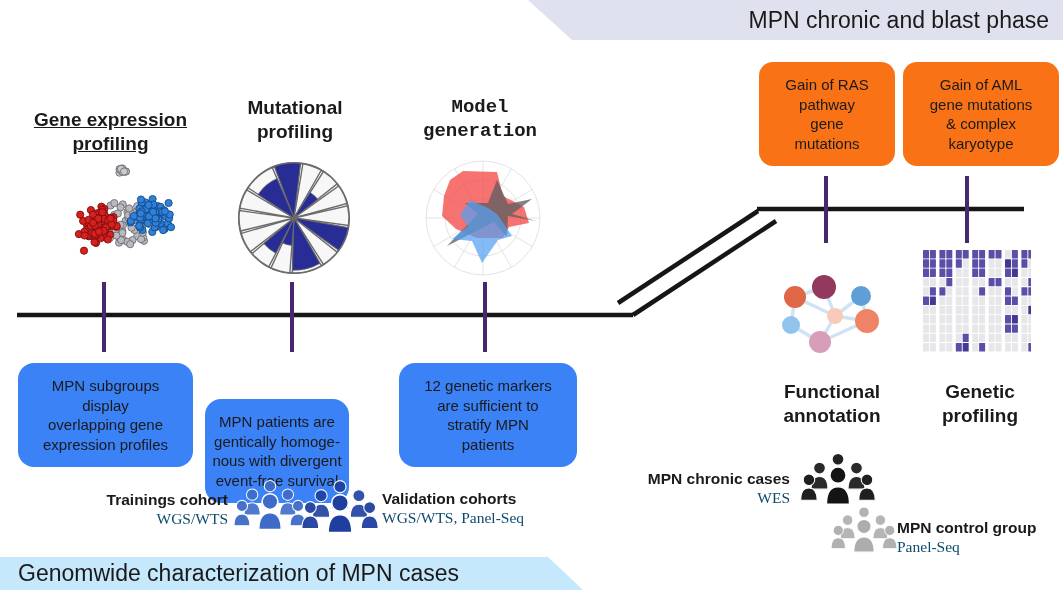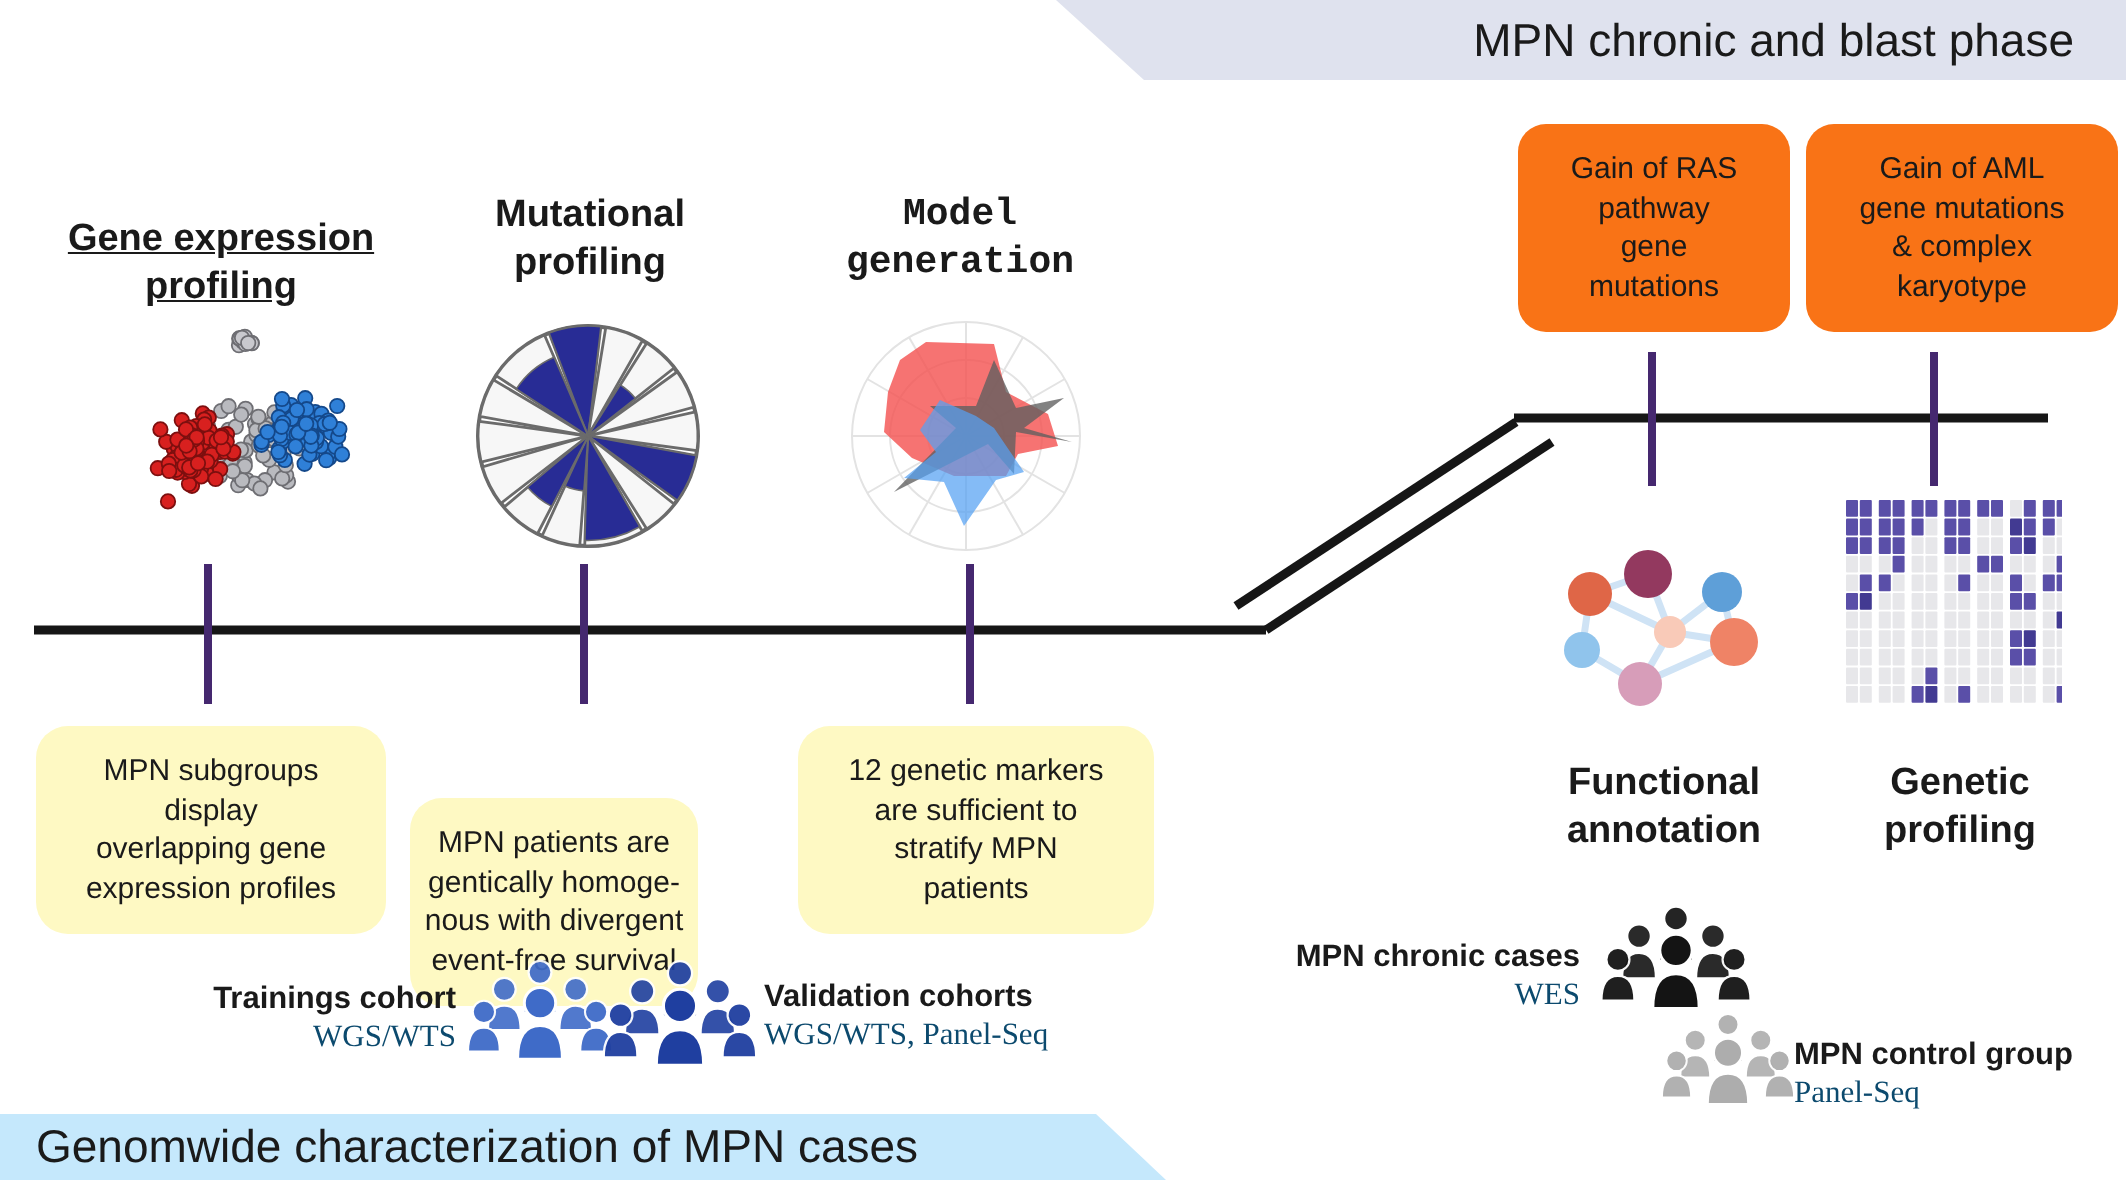--- a/index.html
+++ b/index.html
@@ -7,29 +7,29 @@
     position:relative;width:1063px;height:590px;overflow:hidden;
     font-family:"Liberation Sans",sans-serif;color:#1a1a1a;background:#fff;
   }
   .abs{position:absolute;}
   .pre{white-space:pre-line;}
   .banner-top{
     top:0;left:0;width:1063px;height:40px;background:#dfe2ee;
     clip-path:polygon(528px 0,1063px 0,1063px 40px,572px 40px);
     text-align:right;font-size:23px;line-height:40px;padding-right:0;
   }
-  .banner-top span{margin-right:26px;}
+  .banner-top span{margin-right:14px;}
   .banner-bottom{
     top:557px;left:0;width:620px;height:33px;background:#c5e8fc;
     clip-path:polygon(0 0,548px 0,583px 33px,0 33px);
     font-size:23px;line-height:33px;padding-left:18px;box-sizing:border-box;
   }
   .col-title{font-weight:bold;font-size:19px;line-height:1.25;text-align:center;}
   .finding-box{
-    background:#fef9c3;border-radius:16px;height:104px;
+    background:#3b82f6;border-radius:16px;height:104px;
     display:flex;align-items:center;justify-content:center;
     font-size:15px;line-height:1.3;text-align:center;
   }
   .event-box{
     background:#f97316;border-radius:14px;height:104px;
     display:flex;align-items:center;justify-content:center;
     font-size:15px;line-height:1.3;text-align:center;
   }
   .cohort-name{font-weight:bold;font-size:15.5px;line-height:1.25;}
   .cohort-method{color:#0c4a6e;font-size:15.5px;line-height:1.25;font-family:Liberation Serif, serif;}

